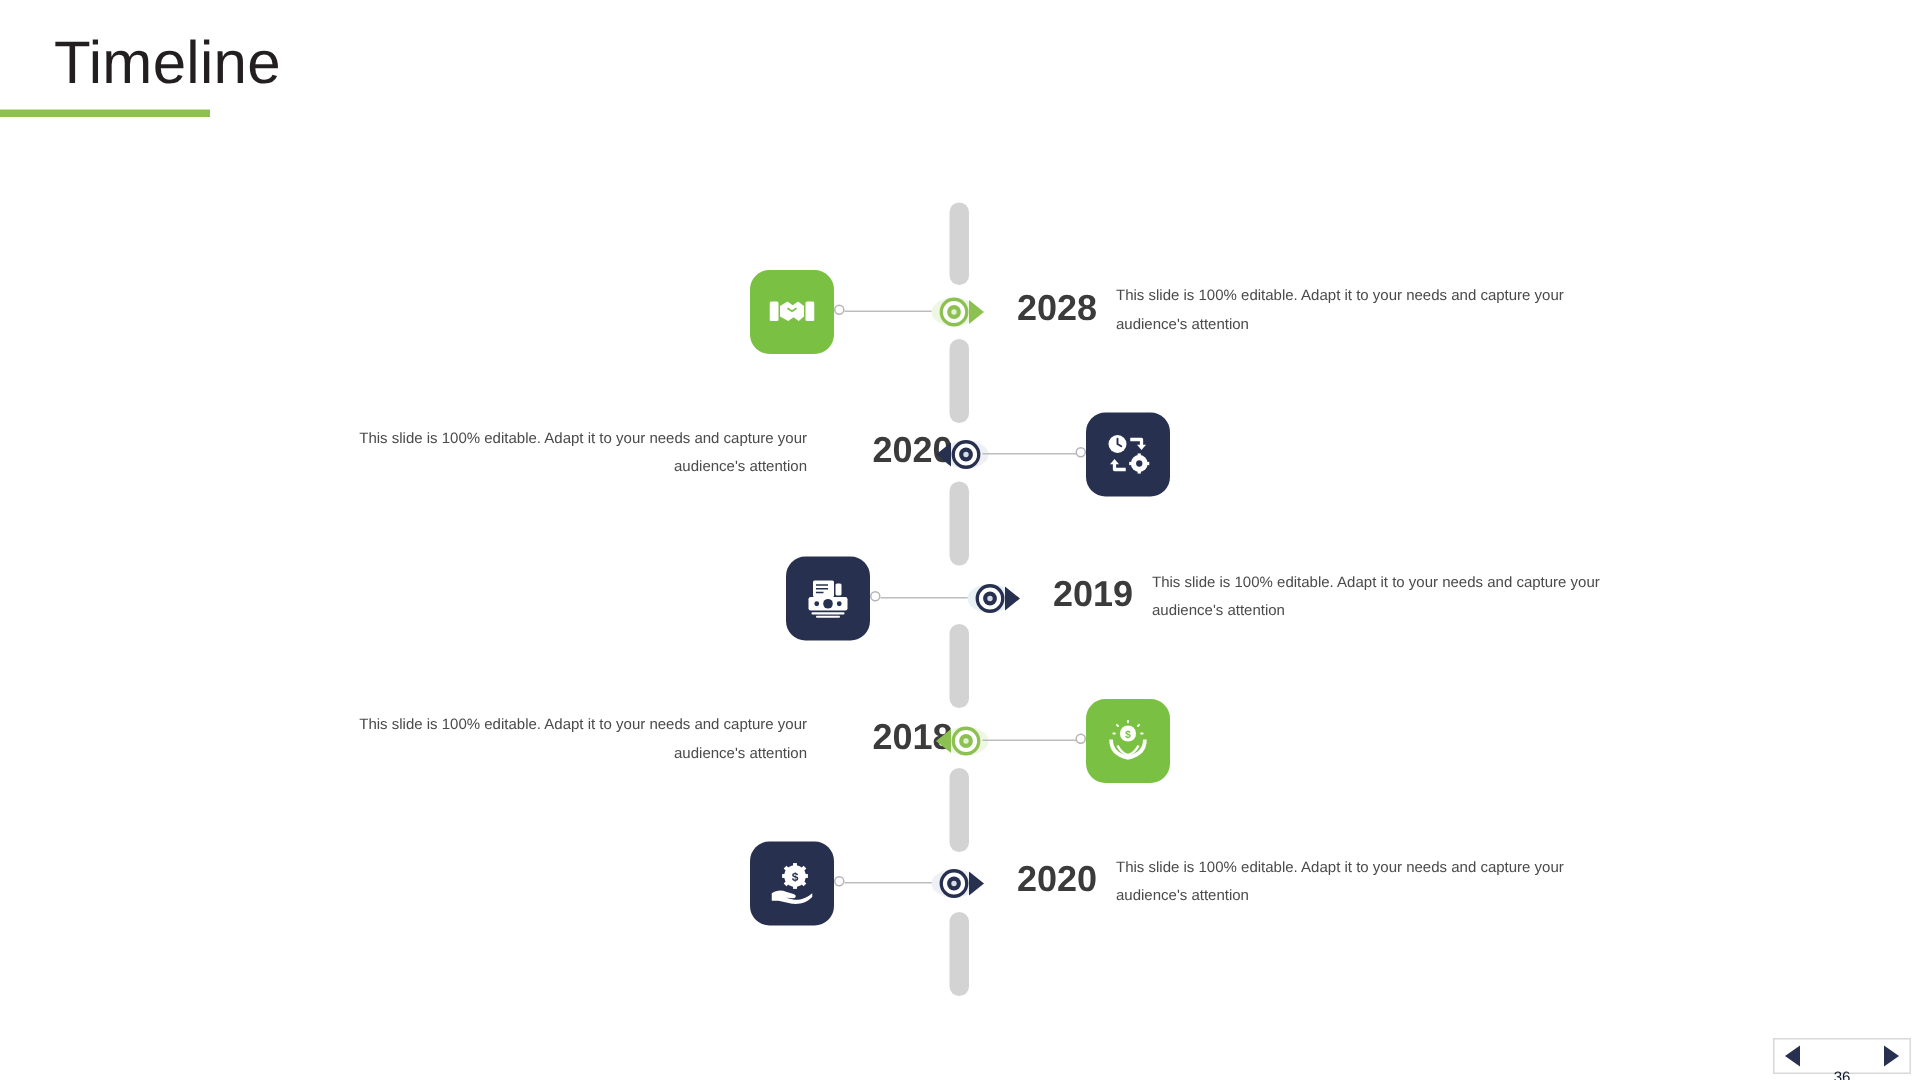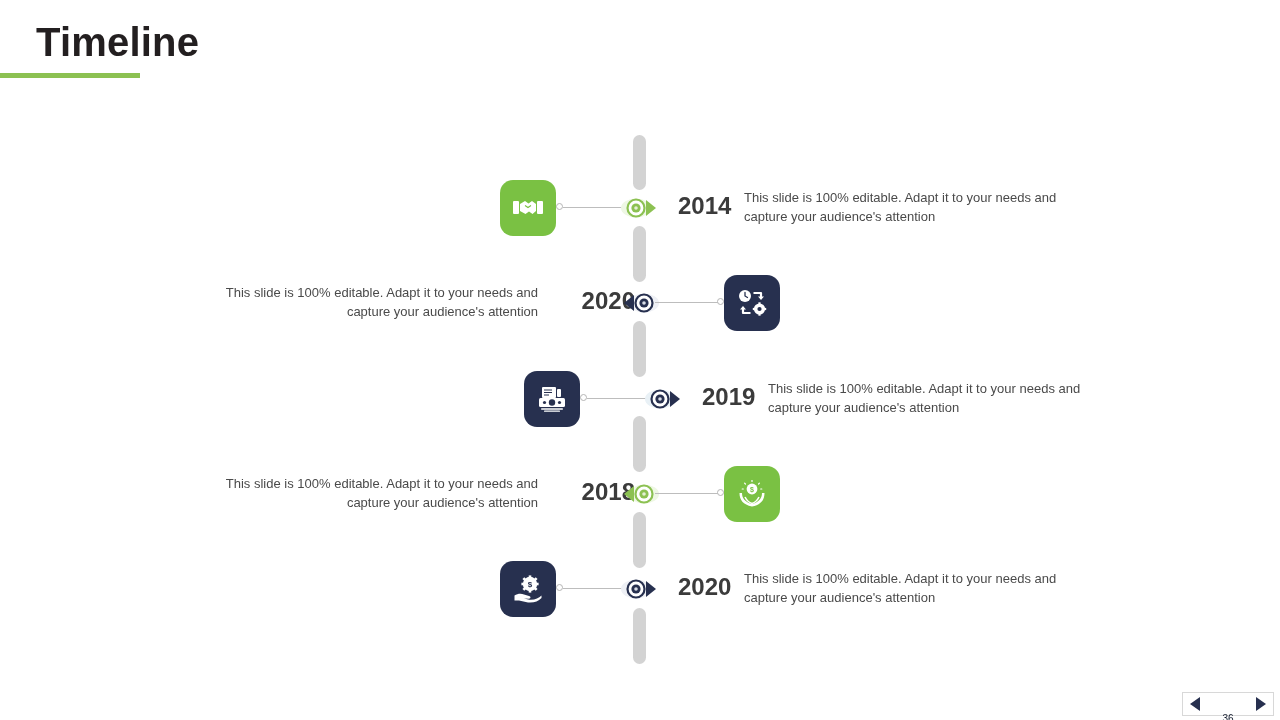--- a/index.html
+++ b/index.html
@@ -14,21 +14,21 @@
     overflow: hidden;
     position: relative;
   }
 
   
   #slide-title {
     position: absolute;
     left: 36px;
     top: 18px;
     font-size: 40px;
-    font-weight: 700;
+    font-weight: 400;
     color: #231f20;
     letter-spacing: 0.2px;
     line-height: 48px;
   }
   #title-underline {
     position: absolute;
     left: 0px;
     top: 73px;
     width: 140px;
     height: 5px;
@@ -126,21 +126,21 @@
     width: 90px;
   }
   .year.left-side  { text-align: right; }
   .year.right-side { text-align: left; }
 
   
   .desc {
     position: absolute;
     top: 11px;
     width: 330px;
-    font-size: 13px;
+    font-size: 10px;
     line-height: 18.5px;
     color: #4a4a4a;
   }
   .desc.left-side  { text-align: right; }
   .desc.right-side { text-align: left; }
 
   
   #page-nav {
     position: absolute;
     right: 6px;
@@ -200,21 +200,21 @@
     <div class="connector" style="left:563px;width:64px;"></div>
     <div class="marker">
       <svg width="40" height="32" viewBox="0 0 40 32">
         <ellipse cx="16" cy="16" rx="15" ry="9.5" fill="#eef7e4"></ellipse>
         <path d="M26 8 L36 16 L26 24 Z" fill="#8cc152"></path>
         <circle cx="16" cy="16" r="8.5" fill="#ffffff" stroke="#8cc152" stroke-width="2.2"></circle>
         <circle cx="16" cy="16" r="4.6" fill="#8cc152"></circle>
         <circle cx="16" cy="16" r="1.8" fill="#e4f0d4"></circle>
       </svg>
     </div>
-    <div class="year right-side" style="left:678px;">2014</div>
+    <div class="year right-side" style="left:678px;">2028</div>
     <div class="desc right-side" style="left:744px;">This slide is 100% editable. Adapt it to your needs and capture your audience's attention</div>
   </div>
 
   <div class="row" style="top:273px;">
     <div class="desc left-side" style="left:208px;">This slide is 100% editable. Adapt it to your needs and capture your audience's attention</div>
     <div class="year left-side" style="left:545px;">2020</div>
     <div class="marker">
       <svg width="40" height="32" viewBox="0 0 40 32">
         <ellipse cx="24" cy="16" rx="15" ry="9.5" fill="#eef0f5"></ellipse>
         <path d="M14 8 L4 16 L14 24 Z" fill="#27304f"></path>

